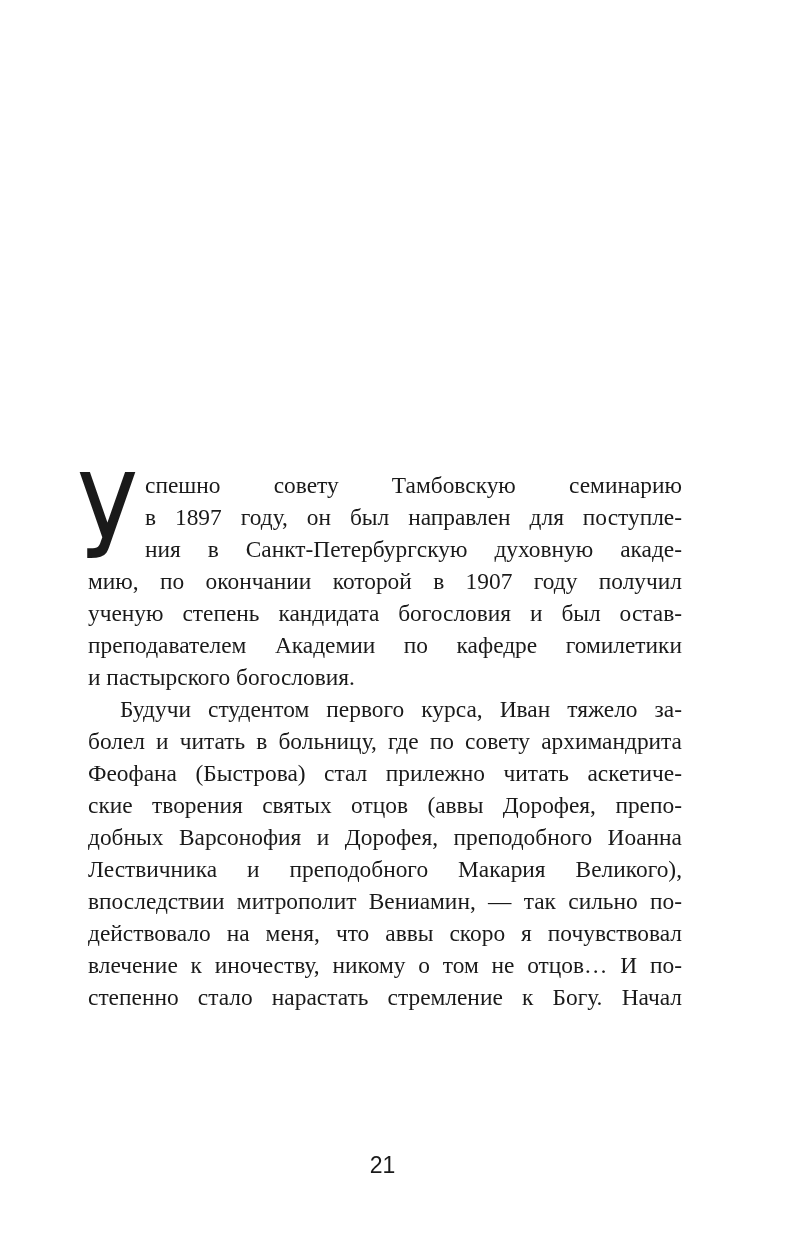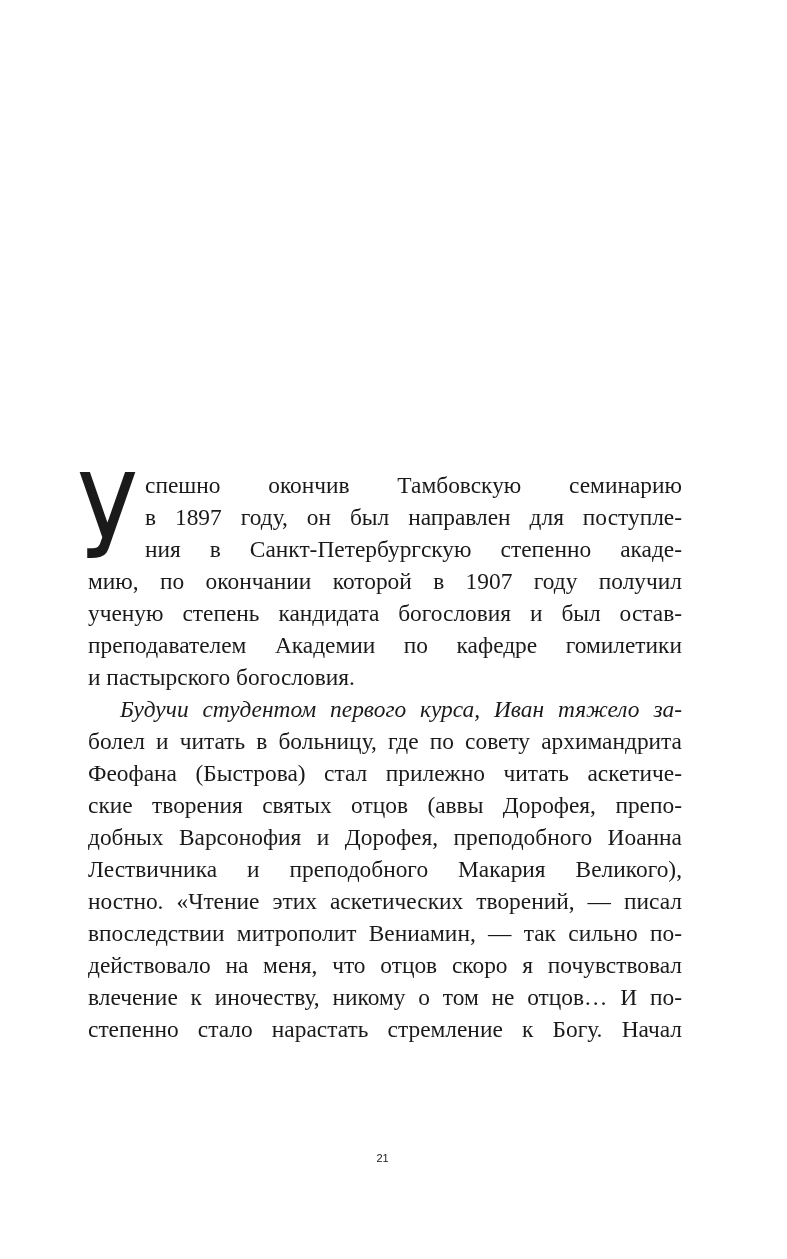--- a/index.html
+++ b/index.html
@@ -38,71 +38,69 @@
       text-align-last: justify;
     }
     .line.last {
       text-align-last: left;
     }
     .line.indent-drop {
       margin-left: 57px;
     }
     .line.indent-para {
       padding-left: 32px;
-      font-style: italic;
     }
     .dropcap {
       position: absolute;
       left: -10px;
       top: 0px;
       font-family: "DejaVu Sans", "Liberation Sans", sans-serif;
       font-size: 118px;
       line-height: 96px;
       color: #1a1a1a;
       font-weight: normal;
       transform: scaleX(0.82);
       transform-origin: left top;
     }
     .page-number {
       position: absolute;
       left: 0;
       width: 765px;
       top: 1152px;
       text-align: center;
       font-family: "Liberation Sans", "DejaVu Sans", sans-serif;
-      font-size: 11px;
+      font-size: 23px;
       color: #1a1a1a;
     }
   </style>
 </head>
 <body>
 
 <div class="page">
   <div class="text-block">
     <span class="dropcap">У</span>
 
     <div>
-      <span class="line indent-drop">спешно окончив Тамбовскую семинарию</span>
+      <span class="line indent-drop">спешно совету Тамбовскую семинарию</span>
       <span class="line indent-drop">в 1897 году, он был направлен для поступле-</span>
-      <span class="line indent-drop">ния в Санкт-Петербургскую степенно акаде-</span>
+      <span class="line indent-drop">ния в Санкт-Петербургскую духовную акаде-</span>
       <span class="line">мию, по окончании которой в 1907 году получил</span>
       <span class="line">ученую степень кандидата богословия и был остав-</span>
       <span class="line">преподавателем Академии по кафедре гомилетики</span>
       <span class="line last">и пастырского богословия.</span>
     </div>
 
     <div>
       <span class="line indent-para">Будучи студентом первого курса, Иван тяжело за-</span>
       <span class="line">болел и читать в больницу, где по совету архимандрита</span>
       <span class="line">Феофана (Быстрова) стал прилежно читать аскетиче-</span>
       <span class="line">ские творения святых отцов (аввы Дорофея, препо-</span>
       <span class="line">добных Варсонофия и Дорофея, преподобного Иоанна</span>
       <span class="line">Лествичника и преподобного Макария Великого),</span>
-      <span class="line">ностно. «Чтение этих аскетических творений, — писал</span>
       <span class="line">впоследствии митрополит Вениамин, — так сильно по-</span>
-      <span class="line">действовало на меня, что отцов скоро я почувствовал</span>
+      <span class="line">действовало на меня, что аввы скоро я почувствовал</span>
       <span class="line">влечение к иночеству, никому о том не отцов… И по-</span>
       <span class="line">степенно стало нарастать стремление к Богу. Начал</span>
     </div>
   </div>
 
   <div class="page-number">21</div>
 </div>
 
 </body></html>

